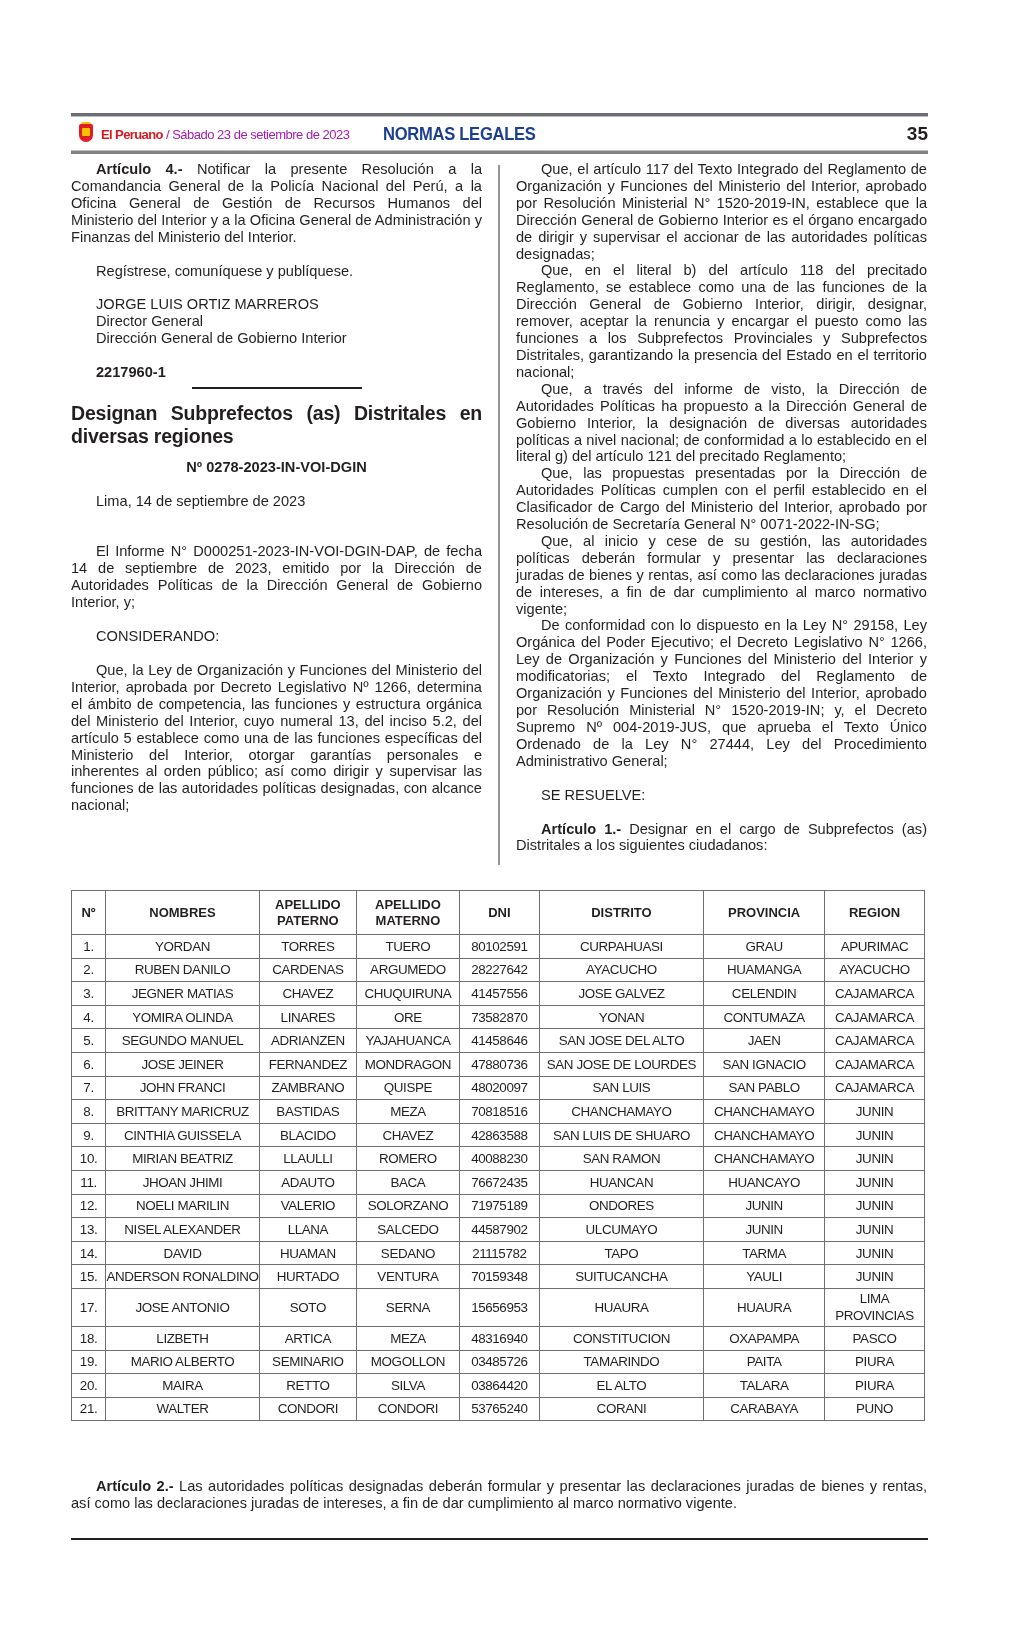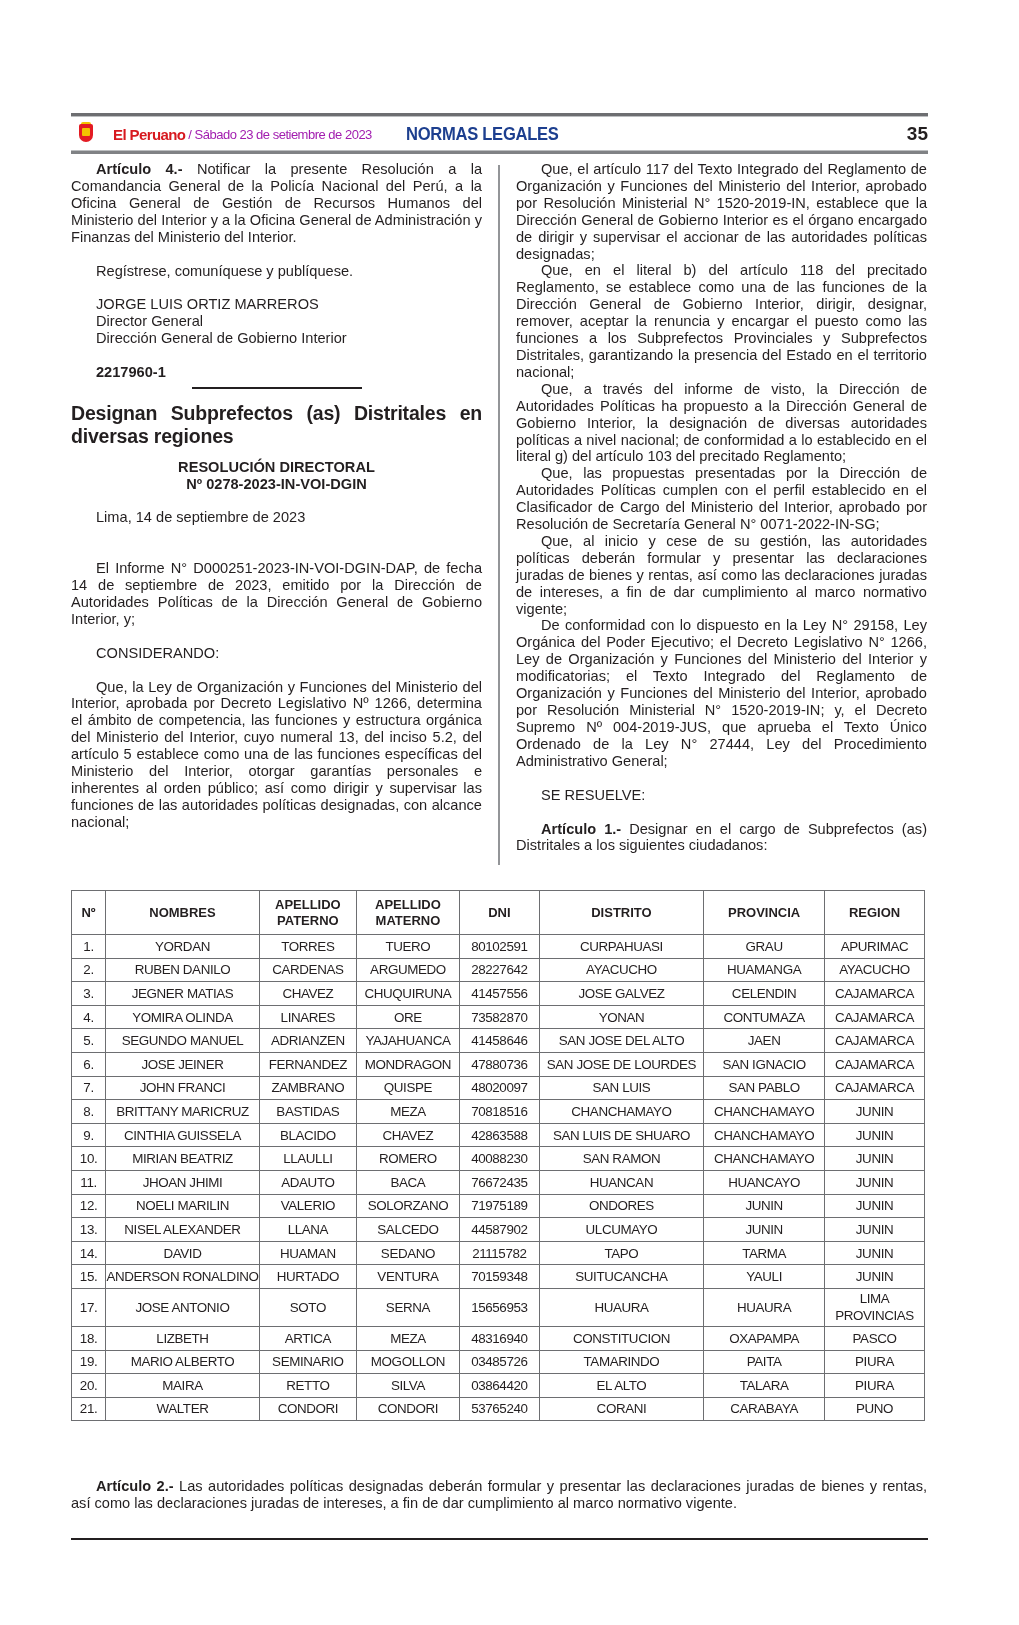--- a/index.html
+++ b/index.html
@@ -6,21 +6,21 @@
   body { width:1019px; height:1625px; position:relative; overflow:hidden; color:#231f20;
          font-family:"Liberation Sans", sans-serif; }
   .header { position:absolute; left:71px; top:113px; width:857px; height:41px; }
   .header .rule-top { position:absolute; left:0; right:0; top:0; height:3px; background:#6d6e71; border-bottom:1px solid #bcbec0; }
   .header .rule-bot { position:absolute; left:0; right:0; top:37px; height:3px; background:#808285; border-top:1px solid #bcbec0; }
   .header .row { position:absolute; left:0; right:0; top:9px; height:24px; display:flex; align-items:center; }
   .logo { width:22px; height:24px; margin-left:4px; position:relative; }
   .logo .shield { position:absolute; left:4px; top:2px; width:14px; height:18px; background:#e31b23; border-radius:2px 2px 7px 7px; }
   .logo .shield:after { content:""; position:absolute; left:3px; top:4px; width:8px; height:8px; background:#f3c300; border-radius:1px; }
   .logo .crown { position:absolute; left:6px; top:0; width:10px; height:4px; background:#f3c300; border-radius:2px 2px 0 0; }
-  .brand { color:#d7191f; font-weight:bold; font-size:15px; letter-spacing:-0.6px; margin-left:16px; font-family:"Liberation Sans Narrow","Liberation Sans", sans-serif; }
+  .brand { color:#d7191f; font-weight:bold; font-size:13px; letter-spacing:-0.6px; margin-left:4px; font-family:"Liberation Sans Narrow","Liberation Sans", sans-serif; }
   .hdate { font-size:13px; color:#a21caf; margin-left:3px; letter-spacing:-0.5px; }
   .section-title { color:#1d3f8f; font-weight:bold; font-size:18px; letter-spacing:-0.3px; margin-left:34px; transform:scaleX(0.92); transform-origin:left center; }
   .pagenum { position:absolute; right:0; font-weight:bold; font-size:19px; color:#231f20; }
 
   .col { position:absolute; font-size:14.6px; line-height:16.9px; text-align:justify; }
   .col p { margin:0; }
   .ind { text-indent:25px; }
   .gap { height:17px; }
   .left-col { left:71px; top:161px; width:411px; }
   .right-col { left:516px; top:161px; width:411px; }
@@ -62,40 +62,39 @@
   <p class="ind">Regístrese, comuníquese y publíquese.</p>
   <div class="gap"></div>
   <p class="ind">JORGE LUIS ORTIZ MARREROS</p>
   <p class="ind">Director General</p>
   <p class="ind">Dirección General de Gobierno Interior</p>
   <div class="gap"></div>
   <p class="ind b">2217960-1</p>
   <div class="sep"></div>
   <div class="headline">Designan Subprefectos (as) Distritales en diversas regiones</div>
   <div class="reso">
-    <div>RESOLUCIÓN DIRECTORAL</div>
     <div>Nº 0278-2023-IN-VOI-DGIN</div>
   </div>
   <div class="gap"></div>
   <p class="ind">Lima, 14 de septiembre de 2023</p>
   <div class="gap"></div>
   <div class="gap"></div>
   <p class="ind">El Informe N° D000251-2023-IN-VOI-DGIN-DAP, de fecha 14 de septiembre de 2023, emitido por la Dirección de Autoridades Políticas de la Dirección General de Gobierno Interior, y;</p>
   <div class="gap"></div>
   <p class="ind">CONSIDERANDO:</p>
   <div class="gap"></div>
   <p class="ind">Que, la Ley de Organización y Funciones del Ministerio del Interior, aprobada por Decreto Legislativo Nº 1266, determina el ámbito de competencia, las funciones y estructura orgánica del Ministerio del Interior, cuyo numeral 13, del inciso 5.2, del artículo 5 establece como una de las funciones específicas del Ministerio del Interior, otorgar garantías personales e inherentes al orden público; así como dirigir y supervisar las funciones de las autoridades políticas designadas, con alcance nacional;</p>
 </div>
 
 <div class="vrule"></div>
 
 <div class="col right-col">
   <p class="ind">Que, el artículo 117 del Texto Integrado del Reglamento de Organización y Funciones del Ministerio del Interior, aprobado por Resolución Ministerial N° 1520-2019-IN, establece que la Dirección General de Gobierno Interior es el órgano encargado de dirigir y supervisar el accionar de las autoridades políticas designadas;</p>
   <p class="ind">Que, en el literal b) del artículo 118 del precitado Reglamento, se establece como una de las funciones de la Dirección General de Gobierno Interior, dirigir, designar, remover, aceptar la renuncia y encargar el puesto como las funciones a los Subprefectos Provinciales y Subprefectos Distritales, garantizando la presencia del Estado en el territorio nacional;</p>
-  <p class="ind">Que, a través del informe de visto, la Dirección de Autoridades Políticas ha propuesto a la Dirección General de Gobierno Interior, la designación de diversas autoridades políticas a nivel nacional; de conformidad a lo establecido en el literal g) del artículo 103 del precitado Reglamento;</p>
+  <p class="ind">Que, a través del informe de visto, la Dirección de Autoridades Políticas ha propuesto a la Dirección General de Gobierno Interior, la designación de diversas autoridades políticas a nivel nacional; de conformidad a lo establecido en el literal g) del artículo 121 del precitado Reglamento;</p>
   <p class="ind">Que, las propuestas presentadas por la Dirección de Autoridades Políticas cumplen con el perfil establecido en el Clasificador de Cargo del Ministerio del Interior, aprobado por Resolución de Secretaría General N° 0071-2022-IN-SG;</p>
   <p class="ind">Que, al inicio y cese de su gestión, las autoridades políticas deberán formular y presentar las declaraciones juradas de bienes y rentas, así como las declaraciones juradas de intereses, a fin de dar cumplimiento al marco normativo vigente;</p>
   <p class="ind">De conformidad con lo dispuesto en la Ley N° 29158, Ley Orgánica del Poder Ejecutivo; el Decreto Legislativo N° 1266, Ley de Organización y Funciones del Ministerio del Interior y modificatorias; el Texto Integrado del Reglamento de Organización y Funciones del Ministerio del Interior, aprobado por Resolución Ministerial N° 1520-2019-IN; y, el Decreto Supremo Nº 004-2019-JUS, que aprueba el Texto Único Ordenado de la Ley N° 27444, Ley del Procedimiento Administrativo General;</p>
   <div class="gap"></div>
   <p class="ind">SE RESUELVE:</p>
   <div class="gap"></div>
   <p class="ind"><span class="b">Artículo 1.-</span><span> Designar en el cargo de Subprefectos (as) Distritales a los siguientes ciudadanos:</span></p>
 </div>
 
 <table class="data">

